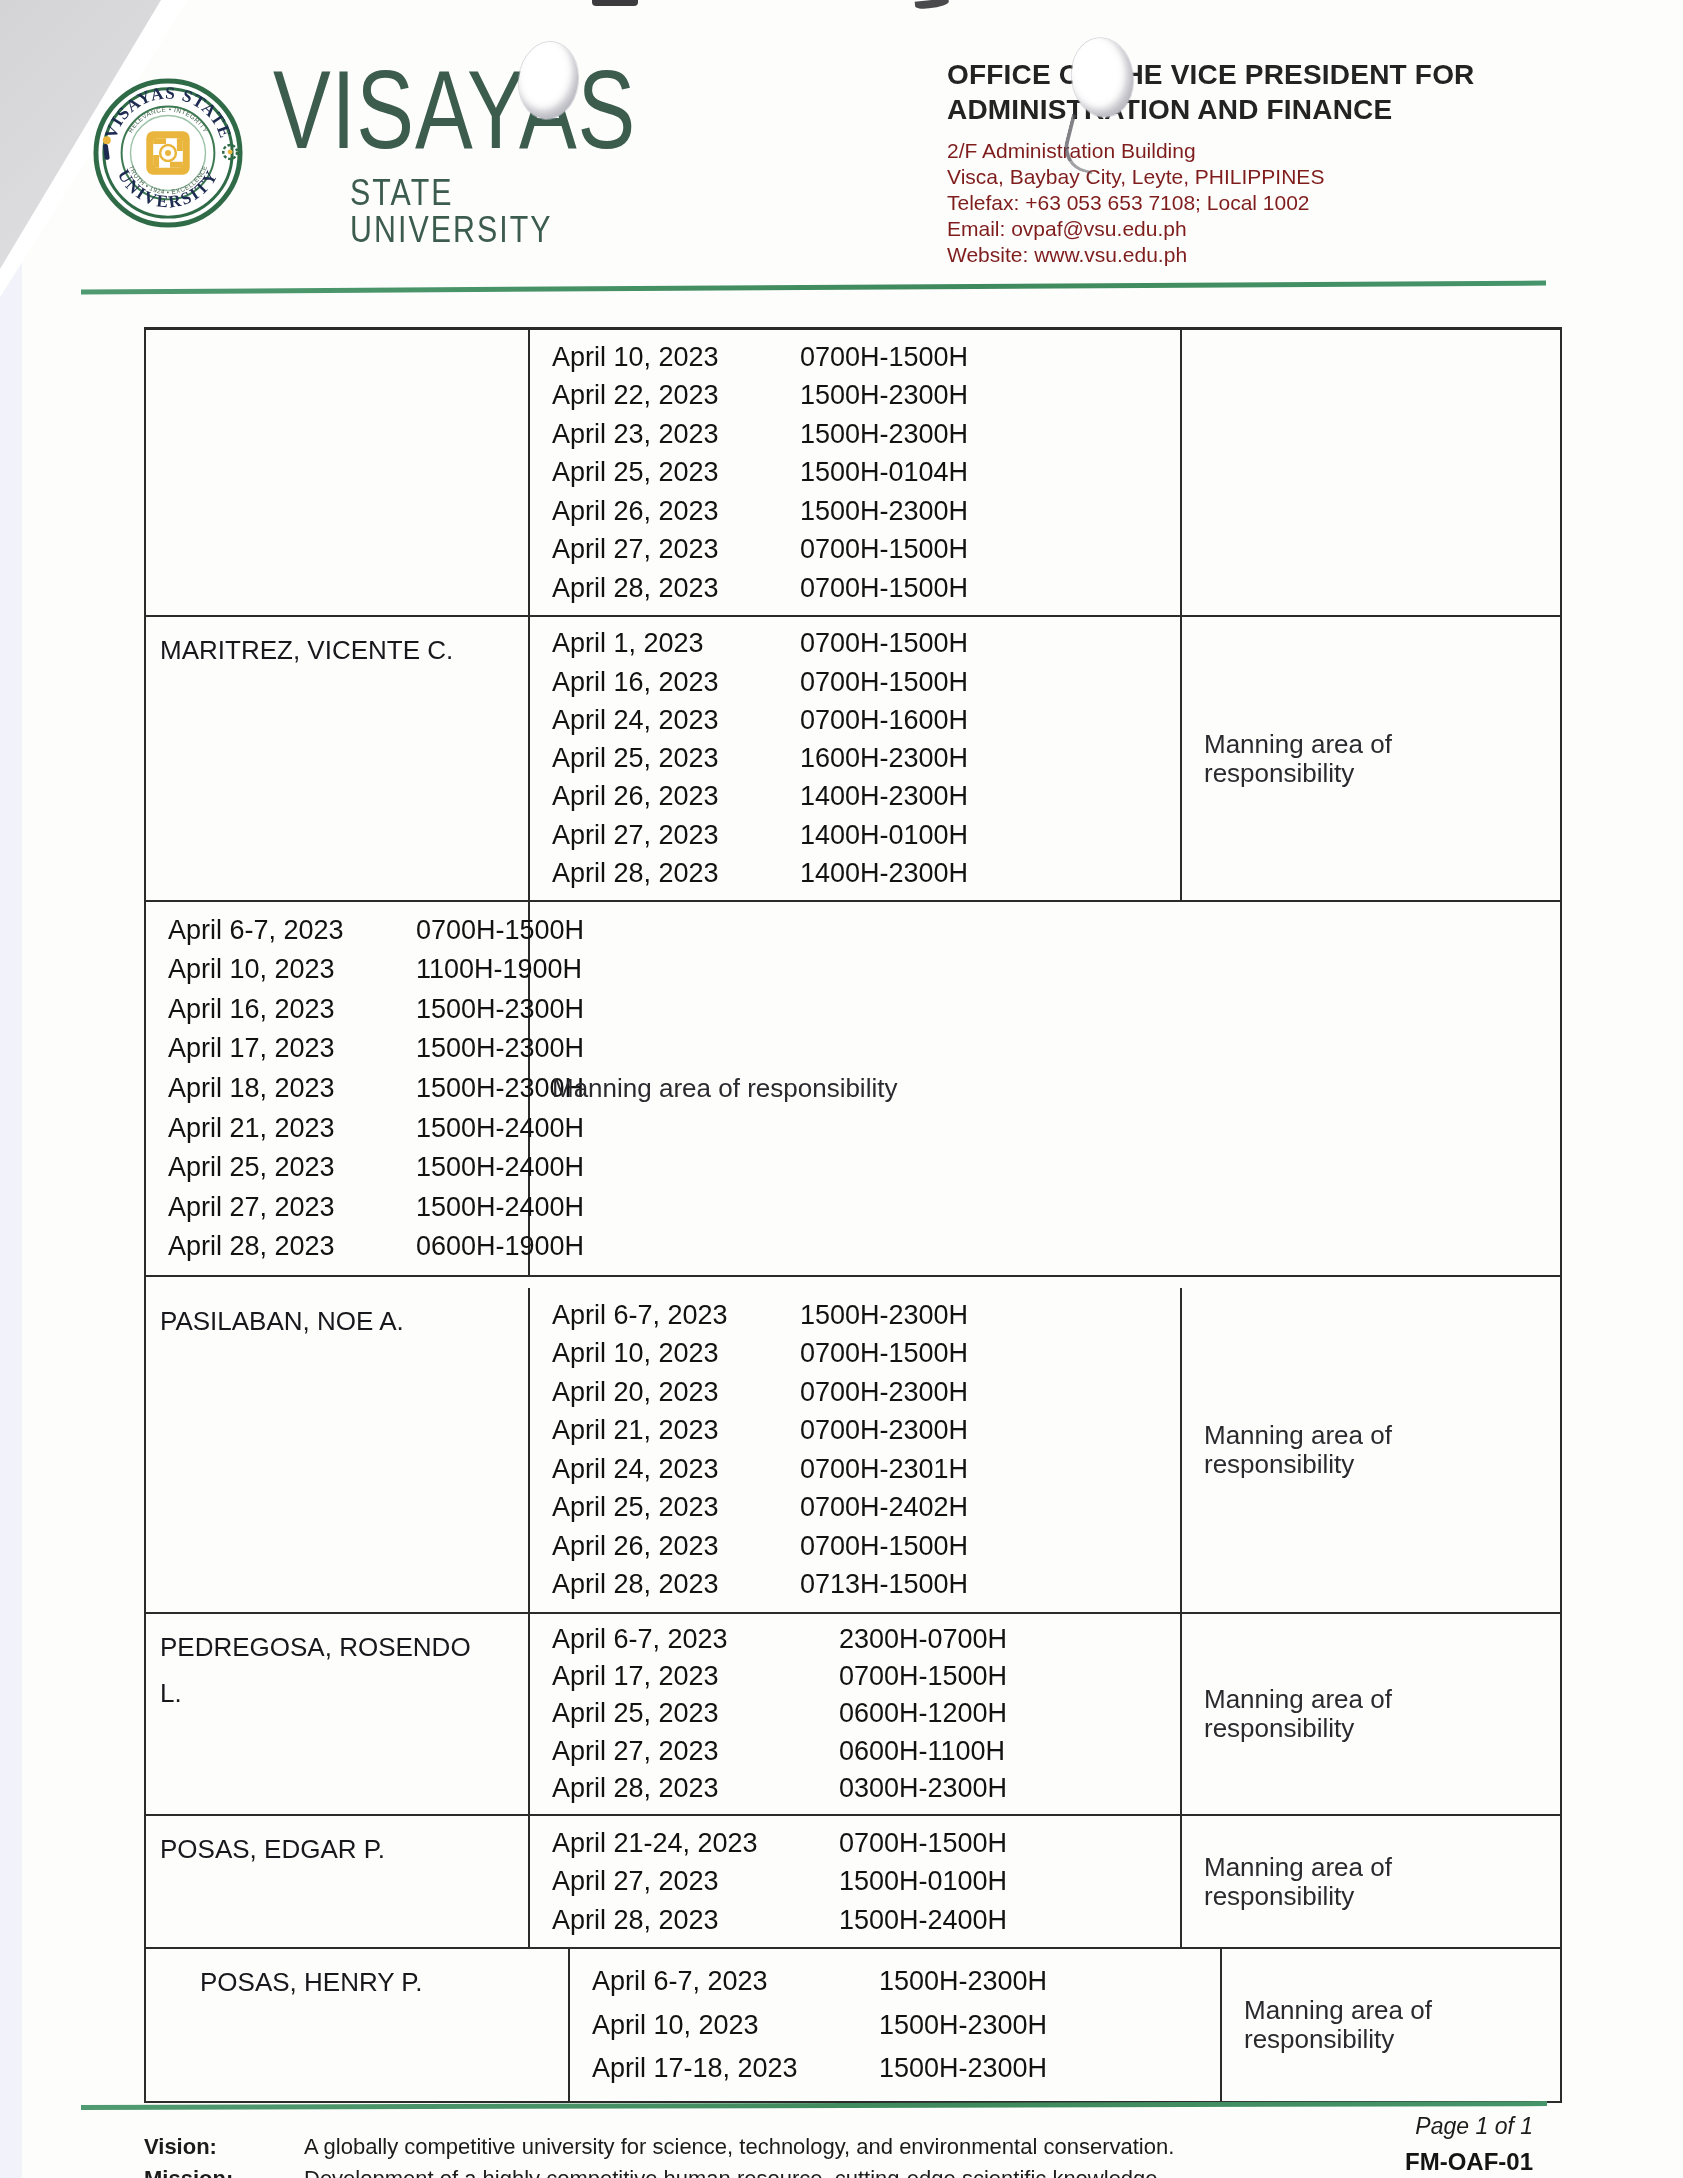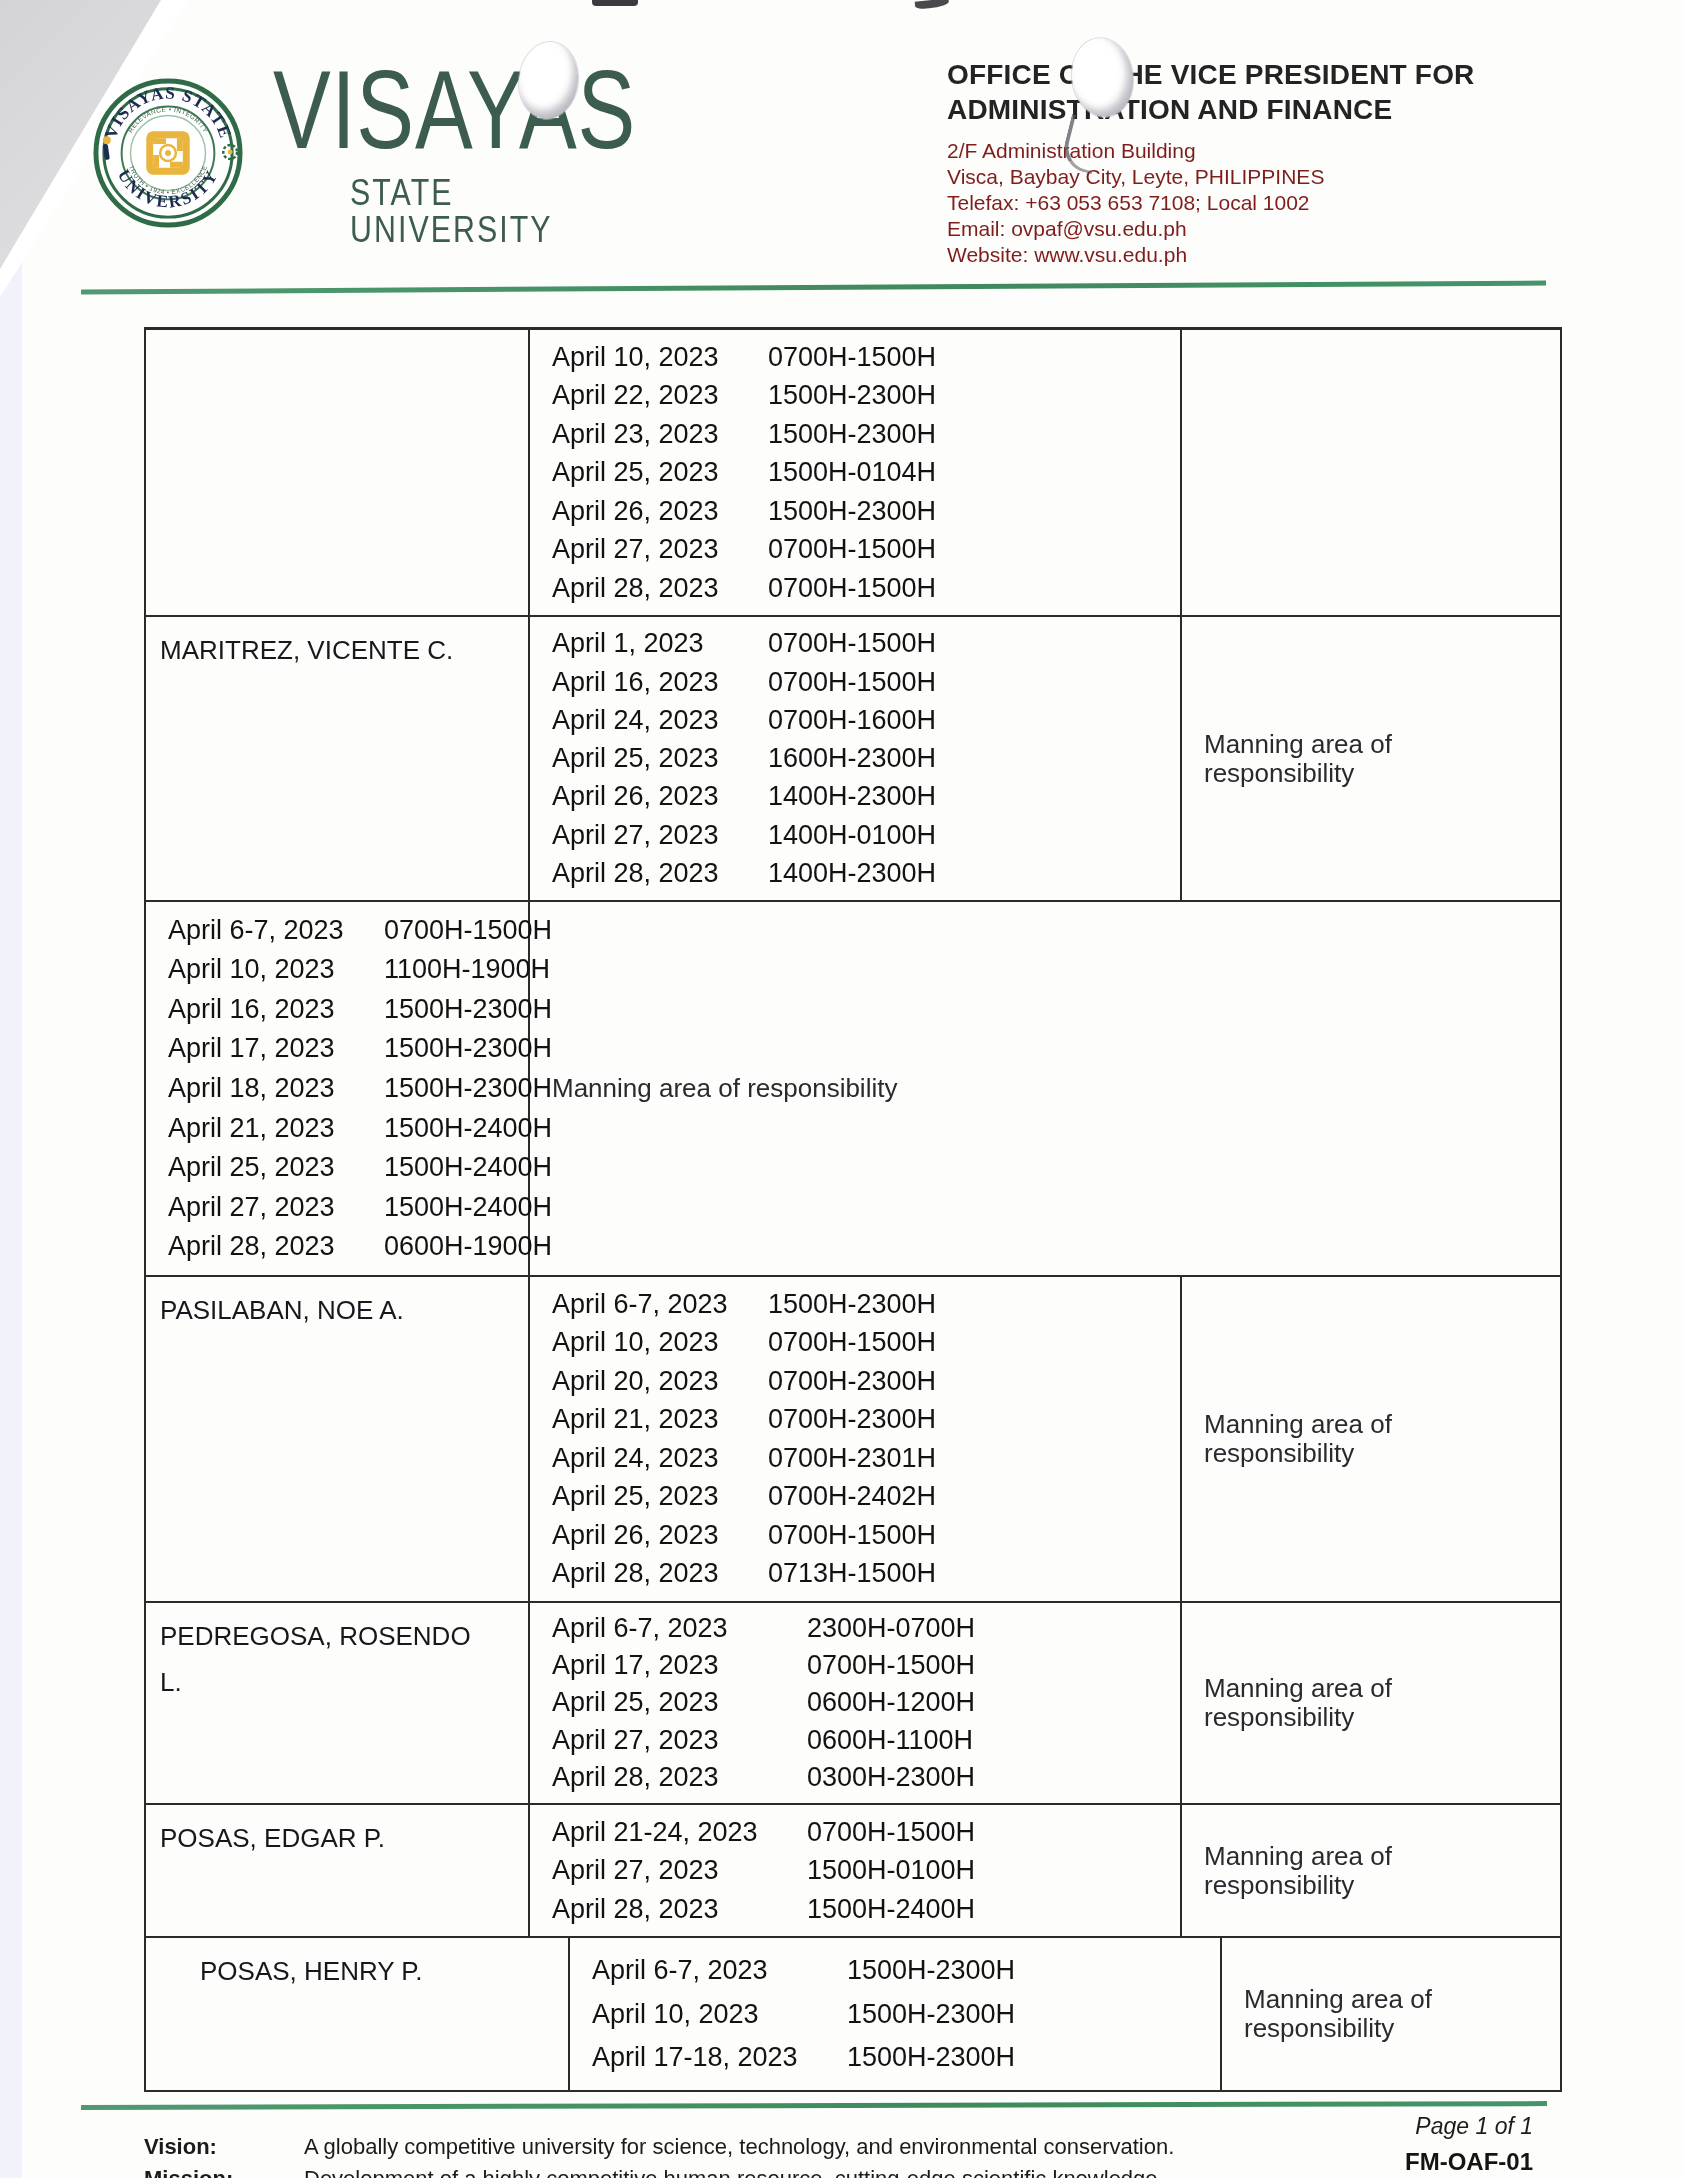--- a/index.html
+++ b/index.html
@@ -37,30 +37,30 @@
   .rule-top{left:81px;top:285px;width:1465px;transform:rotate(-.35deg);}
   .rule-bottom{left:81px;top:2103px;width:1466px;transform:rotate(-.15deg);}
   
   .schedule-table{position:absolute;left:144px;top:327px;width:1418px;
     border:2px solid #2b2b2b;border-top-width:3px;box-sizing:border-box;}
   .t-row{display:grid;grid-template-columns:384px 652px 1fr;border-bottom:2px solid #2b2b2b;box-sizing:border-box;}
   .t-row:last-child{border-bottom:none;padding-left:40px;}
   .t-row:nth-child(1){height:287px;}
   .t-row:nth-child(2){height:285px;}
   .t-row:nth-child(3){height:375px;}
-  .t-row:nth-child(4){height:326px;}
+  .t-row:nth-child(4){height:326px;margin-top:11px;}
   .t-row:nth-child(5){height:202px;}
   .t-row:nth-child(6){height:133px;}
   .t-row:nth-child(7){height:152px;}
   .c{box-sizing:border-box;}
   .c.name{border-right:2px solid #2b2b2b;padding:10px 8px 0 14px;font-size:26px;
     line-height:46px;color:#17171c;white-space:pre-line;}
   .c.sched{border-right:2px solid #2b2b2b;display:flex;flex-direction:column;
     justify-content:space-evenly;padding:4px 0 4px 22px;}
-  .sched-line{display:flex;font-size:27px;color:#121212;}
+  .sched-line{display:flex;font-size:27px;color:#121212;gap:32px;}
   .sched-date{width:216px;flex:none;}
   .t-row.wide .sched-date{width:255px;}
   .sched-time{flex:none;}
   .c.rem{display:flex;align-items:center;}
   .rem-text{font-size:26px;line-height:29px;color:#2a2a2e;padding:0 59px 0 22px;}
   
   .footer-left{position:absolute;left:144px;top:2131px;width:1089px;font-size:22px;color:#1b1b1b;}
   .footer-row{display:flex;line-height:32px;}
   .footer-label{width:160px;flex:none;font-weight:bold;}
   .footer-right{position:absolute;right:150px;top:2113px;text-align:right;}

